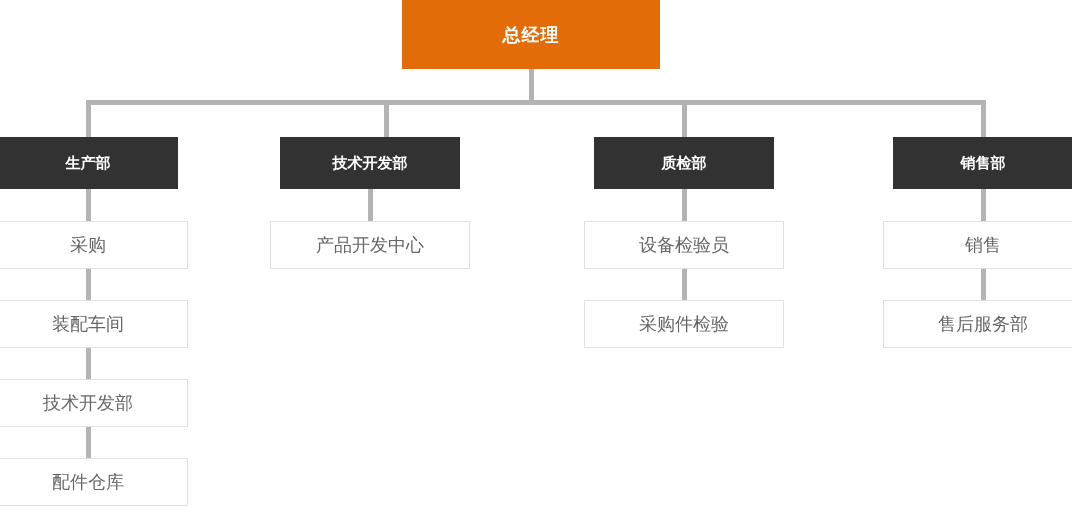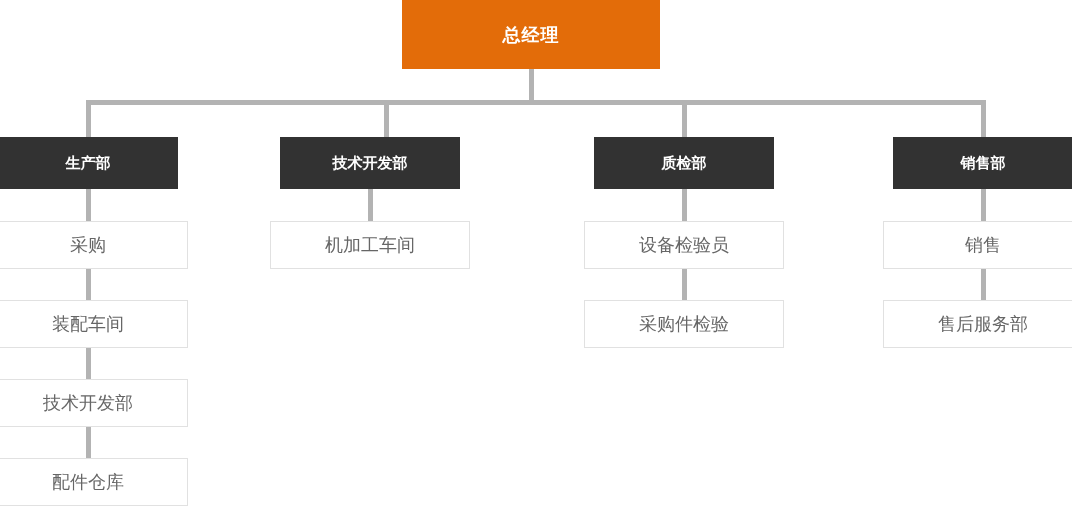--- a/index.html
+++ b/index.html
@@ -76,21 +76,21 @@
     <div class="node">装配车间</div>
     <div class="vlink"></div>
     <div class="node">技术开发部</div>
     <div class="vlink"></div>
     <div class="node">配件仓库</div>
   </div>
 
   <div class="column" style="left:280px">
     <div class="dept">技术开发部</div>
     <div class="vlink first"></div>
-    <div class="node">机加工车间</div>
+    <div class="node">产品开发中心</div>
   </div>
 
   <div class="column" style="left:594px">
     <div class="dept">质检部</div>
     <div class="vlink first"></div>
     <div class="node">设备检验员</div>
     <div class="vlink"></div>
     <div class="node">采购件检验</div>
   </div>
 

